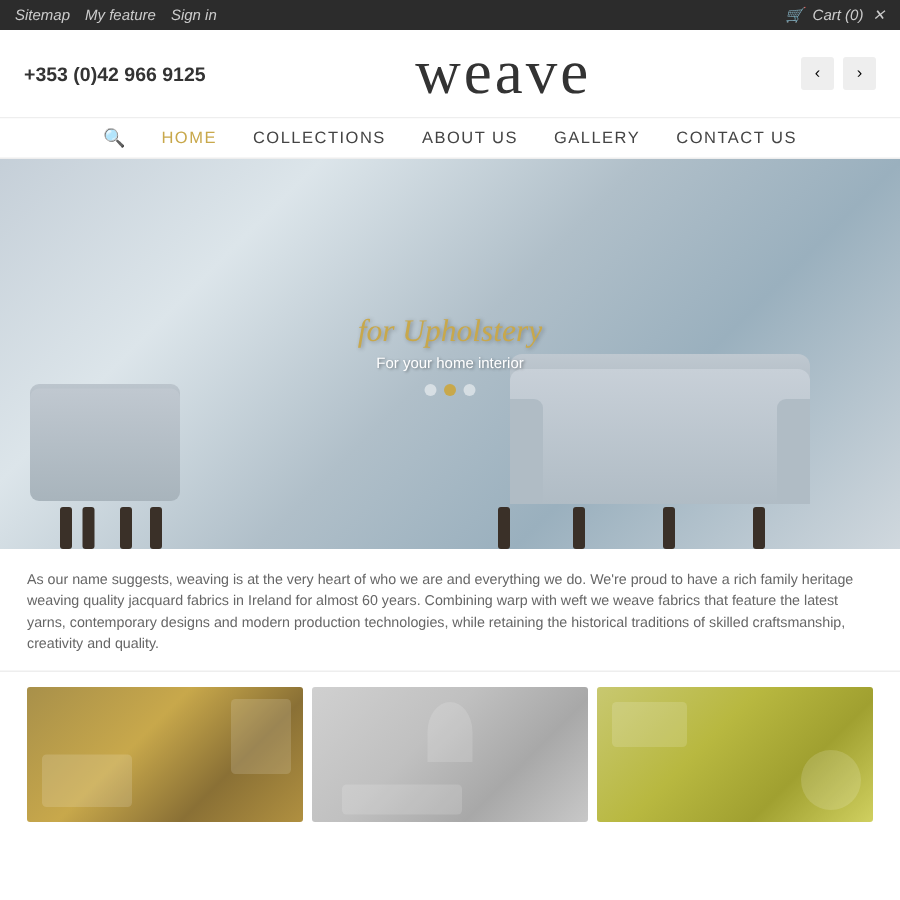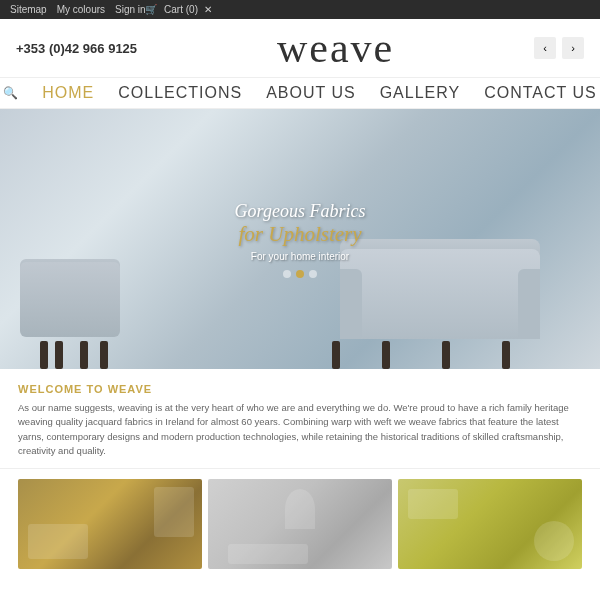--- a/index.html
+++ b/index.html
@@ -5,21 +5,23 @@
     * { margin: 0; padding: 0; box-sizing: border-box; }
     body { font-family: Arial, sans-serif; font-size: 12px; color: #333; width: 600px; height: 600px; overflow: hidden; background: #fff; }
 
     
     .top-bar {
       background: #2c2c2c;
       color: #ccc;
       font-size: 10px;
       padding: 4px 10px;
       display: flex;
-      align-items: center;
+      justify-content: space-between;
+      align-items: center;
+      font-style: italic;
     }
     .top-bar-left { display: flex; gap: 10px; }
     .top-bar-left a { color: #ccc; text-decoration: none; font-size: 10px; }
     .top-bar-right { display: flex; align-items: center; gap: 6px; color: #ccc; font-size: 10px; }
 
     
     .header {
       padding: 8px 16px;
       display: flex;
       align-items: center;
@@ -38,21 +40,21 @@
     
     .nav {
       background: #fff;
       border-bottom: 1px solid #eee;
       padding: 6px 0;
       display: flex;
       justify-content: center;
       gap: 24px;
       align-items: center;
     }
-    .nav-item { font-size: 16px; color: #444; text-decoration: none; text-transform: uppercase; letter-spacing: 1px; cursor: pointer; }
+    .nav-item { font-size: 11px; color: #444; text-decoration: none; text-transform: uppercase; letter-spacing: 1px; cursor: pointer; }
     .nav-item.home { display: flex; align-items: center; gap: 3px; color: #c8a84b; }
     .search-icon-nav { color: #c8a84b; font-size: 12px; }
 
     
     .hero {
       position: relative;
       width: 600px;
       height: 260px;
       overflow: hidden;
       background: linear-gradient(135deg, #b8c5d0 0%, #d5dfe6 30%, #c0cdd6 60%, #a8bcc8 100%);
@@ -184,21 +186,21 @@
       background: rgba(255,255,255,0.15);
       border-radius: 3px;
     }
   </style>
 </head>
 <body>
 
 <div class="top-bar">
   <div class="top-bar-left">
     <a>Sitemap</a>
-    <a>My colours</a>
+    <a>My feature</a>
     <a>Sign in</a>
   </div>
   <div class="top-bar-right">
     <span>🛒</span>
     <span>Cart (0)</span>
     <span>✕</span>
   </div>
 </div>
 
 <div class="header">
@@ -236,35 +238,31 @@
     <div class="sofa-back"></div>
     <div class="sofa-large"></div>
     <div class="sofa-arm-left"></div>
     <div class="sofa-arm-right"></div>
     <div class="leg" style="right:90px; bottom:0;"></div>
     <div class="leg" style="right:150px; bottom:0;"></div>
     <div class="leg" style="right:210px; bottom:0;"></div>
     <div class="leg" style="right:260px; bottom:0;"></div>
   </div>
   <div class="hero-overlay">
-    <div class="hero-subtitle">Gorgeous Fabrics</div>
     <div class="hero-title">for Upholstery</div>
     <div class="hero-desc">For your home interior</div>
     <div class="hero-dots">
       <div class="dot"></div>
       <div class="dot active"></div>
       <div class="dot"></div>
     </div>
   </div>
 </div>
 
 <div class="welcome">
-  <div class="welcome-title">
-    <span>WELCOME TO </span><span style="color: rgb(200, 168, 75);">WEAVE</span>
-  </div>
   <p class="welcome-text">As our name suggests, weaving is at the very heart of who we are and everything we do. We're proud to have a rich family heritage weaving quality jacquard fabrics in Ireland for almost 60 years. Combining warp with weft we weave fabrics that feature the latest yarns, contemporary designs and modern production technologies, while retaining the historical traditions of skilled craftsmanship, creativity and quality.</p>
 </div>
 
 <div class="gallery-row">
   <div class="gallery-item gallery-item-1">
     <div class="gal-shape" style="bottom:10px;left:10px;width:60px;height:35px;"></div>
     <div class="gal-shape" style="top:8px;right:8px;width:40px;height:50px;"></div>
   </div>
   <div class="gallery-item gallery-item-2">
     <div class="gal-shape" style="top:10px;left:50%;transform:translateX(-50%);width:30px;height:40px;border-radius:50% 50% 0 0;"></div>

